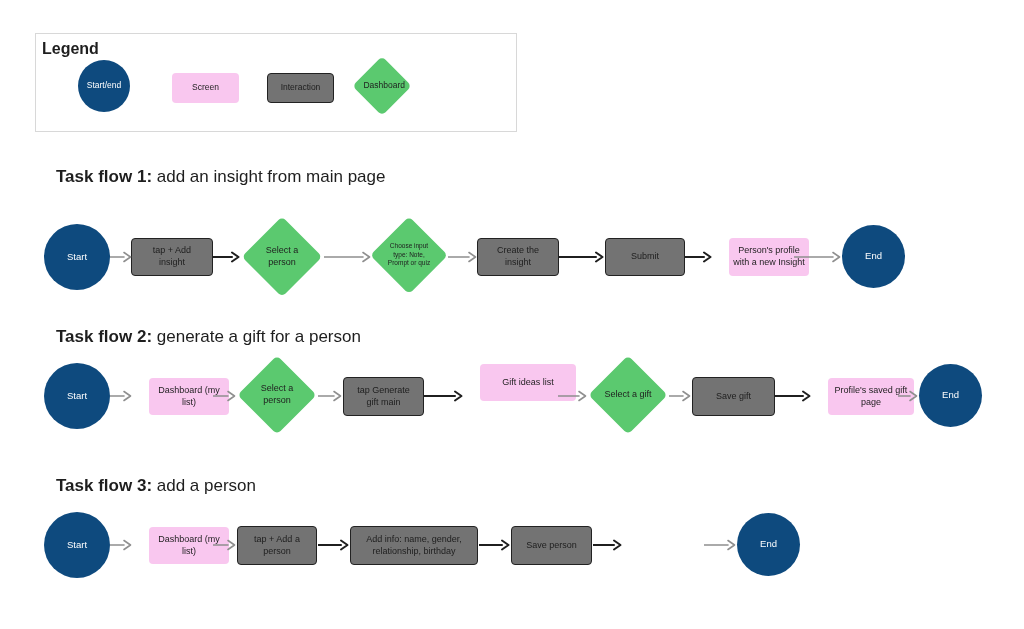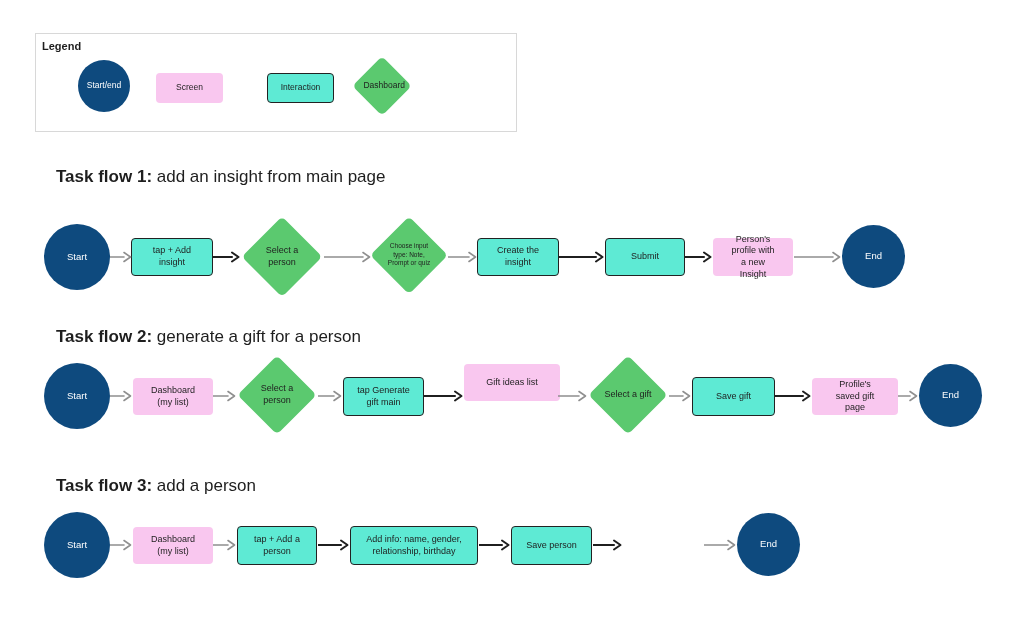--- a/index.html
+++ b/index.html
@@ -4,35 +4,35 @@
 <style>
   html,body{margin:0;padding:0;background:#ffffff;}
   .canvas{
     position:relative;width:1024px;height:629px;background:#ffffff;overflow:hidden;
     font-family:"Liberation Sans", sans-serif;color:#1e1e1e;
   }
   
   .node{position:absolute;display:flex;align-items:center;justify-content:center;
         text-align:center;box-sizing:border-box;font-size:9px;line-height:1.3;}
   .circle{border-radius:50%;background:#0e4a7e;color:#ffffff;font-size:9.5px;}
-  .screen{background:#f9c7ef;border-radius:4px;padding:2px 17px;}
-  .interaction{background:#5eead4;border:1.5px solid #222222;border-radius:4px;padding:2px 12px;}
+  .screen{background:#f9c7ef;border-radius:4px;padding:2px 3px;margin-left:16px;}
+  .interaction{background:#737373;border:1.5px solid #222222;border-radius:4px;padding:2px 12px;}
   .diamond{background:transparent;}
   .diamond .shape{position:absolute;left:50%;top:50%;width:70%;height:70%;
         transform:translate(-50%,-50%) rotate(45deg);background:#5bc96f;border-radius:5px;}
   .diamond .nlabel{position:relative;z-index:1;width:62%;}
   .diamond.small-text .nlabel{font-size:6.5px;width:68%;}
   
   .arrow{position:absolute;}
   .arrow path{fill:none;stroke:#8f8f8f;stroke-width:1.6;stroke-linecap:round;stroke-linejoin:round;}
   .arrow.black path{stroke:#1f1f1f;stroke-width:2;}
   
   .legend-box{position:absolute;left:35px;top:33px;width:482px;height:99px;
         border:1px solid #d8d8d8;box-sizing:border-box;background:#ffffff;}
-  .legend-title{position:absolute;left:42px;top:40px;font-size:11px;font-weight:bold;}
+  .legend-title{position:absolute;left:42px;top:40px;font-size:16px;font-weight:bold;}
   .legend-label{font-size:8.5px;}
   
   .flow-heading{position:absolute;left:56px;font-size:17px;white-space:pre;}
   .flow-heading b{font-weight:bold;}
 </style>
 </head>
 <body>
 
 <div class="canvas">
 

